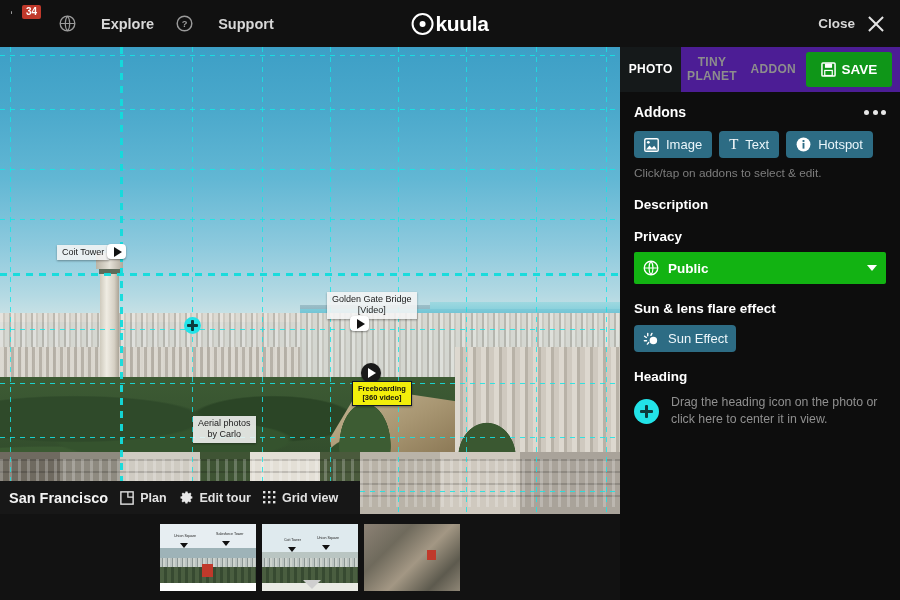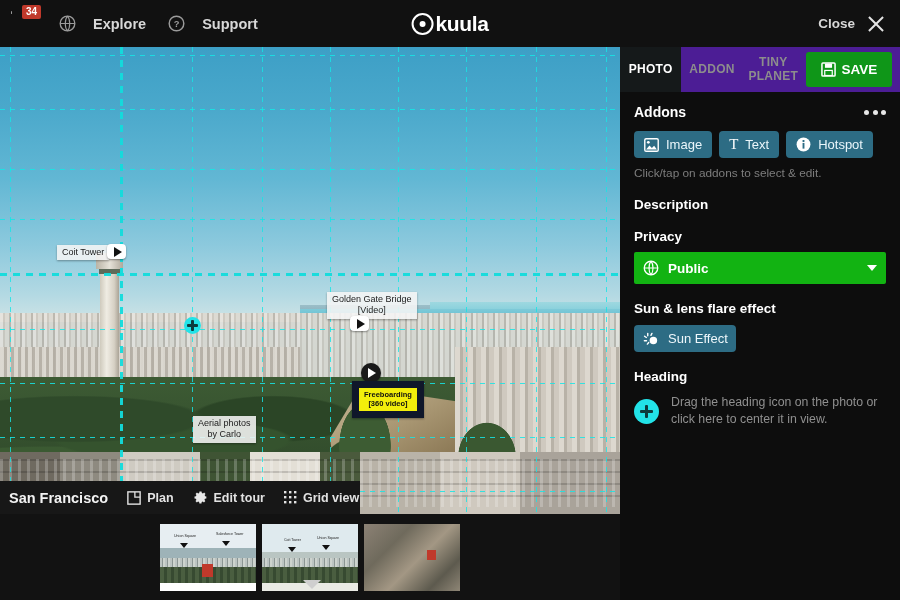--- a/index.html
+++ b/index.html
@@ -26,21 +26,21 @@
   .hamburger-wrap i:nth-child(1) { width: 17px; }
   .hamburger-wrap i:nth-child(2) { width: 22px; }
   .hamburger-wrap i:nth-child(3) { width: 22px; }
   .badge {
     position: absolute; top: -6px; left: 11px;
     background: #c0392b; color: #fff;
     font-size: 10px; font-weight: bold;
     padding: 1px 4px 2px; border-radius: 2px; line-height: 1.1;
   }
   .nav-item {
-    display: flex; align-items: center; gap: 17px;
+    display: flex; align-items: center; gap: 25px;
     margin-left: 22px; color: #d8d8d8;
     font-size: 14.5px; font-weight: bold; cursor: pointer;
   }
   .nav-item .gicon { width: 17px; height: 17px; display:block; }
   .logo {
     position: absolute; left: 50%; transform: translateX(-50%);
     display: flex; align-items: center; gap: 2px;
     color: #ffffff; font-size: 21px; font-weight: bold; letter-spacing: -0.4px;
   }
   .logo-mark {
@@ -166,21 +166,21 @@
         repeating-linear-gradient(90deg,#12dcdc 0 7px, transparent 7px 13px); opacity:.95;}
 
   
   .pill {
     position:absolute; background: rgba(245,245,245,.88); color:#1b1b1b;
     font-size: 9px; padding: 2px 5px; white-space: nowrap;
     font-family:"Liberation Sans", sans-serif; line-height:1.25;
     box-shadow: 0 1px 2px rgba(0,0,0,.35); text-align:center;
   }
   .pill.yellow { background:#f2ee0b; color:#111; font-weight:bold; font-size:7.5px;
-                 border:7px solid #0f172a; }
+                 border:1px solid #0f172a; }
   .playbtn {
     position:absolute; width: 19px; height: 15px; background:#fff; border-radius: 4px;
     display:flex; align-items:center; justify-content:center;
     box-shadow: 0 1px 2px rgba(0,0,0,.4);
   }
   .playbtn.round { width:20px; height:20px; border-radius:50%; background:#191919; }
   .playbtn.round b { border-left-color:#fff; }
   .playbtn b {
     display:block; width:0; height:0; border-top:5px solid transparent;
     border-bottom:5px solid transparent; border-left:8px solid #121212; margin-left:2px;
@@ -197,21 +197,21 @@
     content:''; position:absolute; width:3px; height:11px; background:#0d3c3e; border-radius:1px;
   }
 
   
   .pano-toolbar {
     position:absolute; left:0; top: 481px; width: 360px; height: 33px;
     background:#171717; display:flex; align-items:center; gap:0px;
   }
   .pano-title { color:#f2f2f2; font-size:14.5px; font-weight:bold; margin-left:9px; }
   .tb-item {
-    display:flex; align-items:center; gap:6px; margin-left:19px;
+    display:flex; align-items:center; gap:6px; margin-left:12px;
     color:#e2e2e2; font-size: 12.5px; font-weight:bold; cursor:pointer;
   }
 
   
   .thumbstrip {
     position:absolute; top: 514px; left: 0; width: 620px; height: 86px; background:#121212;
     display:flex; align-items:center; justify-content:center; gap: 6px;
   }
   .thumb { width: 96px; height: 67px; position:relative; overflow:hidden; cursor:pointer; }
   .thumb.t1 { background: linear-gradient(180deg,#e7eef2 0 36%, #9eb3b8 36% 52%, #cfd3cb 52% 84%, #ffffff 84% 100%); }
@@ -480,27 +480,27 @@
     <div class="thumb t3">
       <div class="tred" style="left:63px; top:26px; width:9px; height:10px;"></div>
     </div>
   </div>
   <div class="expand-chevron"></div>
 
   <div class="panel">
 
     <div class="tabs">
       <div class="tab active">PHOTO</div>
-      <div class="tab">ADDON</div>
       <div class="tab">
         <span style="display:block">
           <span style="display:block">TINY</span>
           <span style="display:block">PLANET</span>
         </span>
       </div>
+      <div class="tab">ADDON</div>
       <div class="tab save">
         <span>
           <svg width="15" height="15" viewBox="0 0 16 16">
               <rect x="1" y="1" width="14" height="14" rx="1" fill="none" stroke="#fff" stroke-width="1.6"></rect>
               <rect x="4.2" y="1.6" width="7.6" height="4.6" fill="#fff"></rect>
               <rect x="4" y="9" width="8" height="5.4" fill="none" stroke="#fff" stroke-width="1.3"></rect>
             </svg>
         </span>
         <span>SAVE</span>
       </div>

